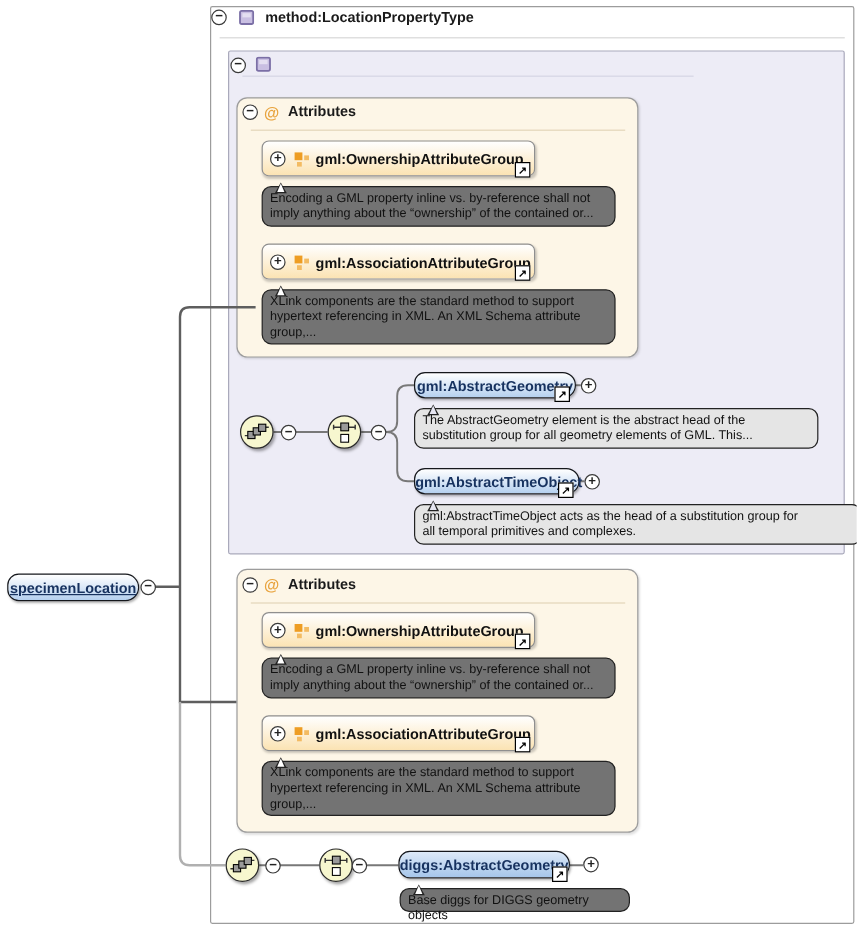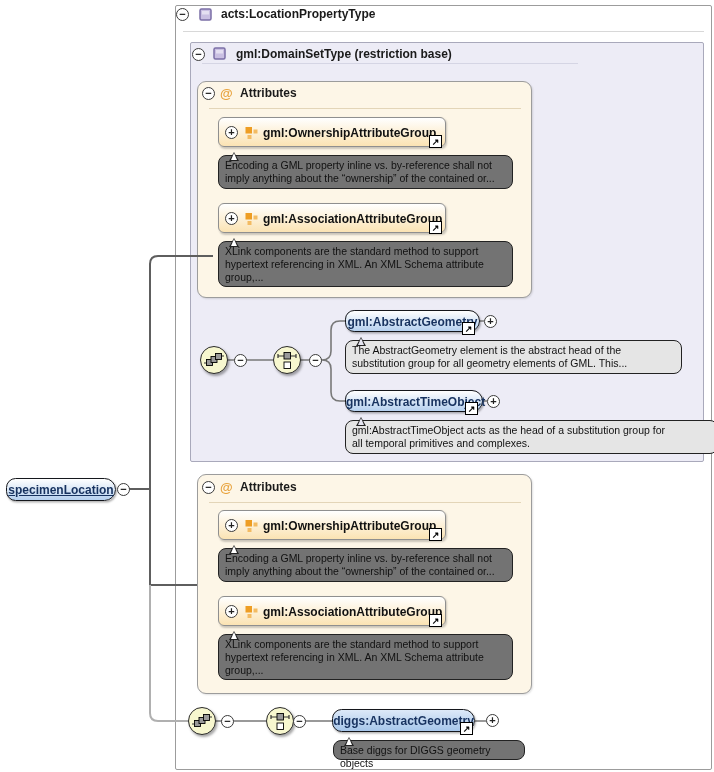--- a/index.html
+++ b/index.html
@@ -59,32 +59,31 @@
 <div id="stage">
 
   <div class="abs panel" style="left:175px;top:5px;width:537px;height:765px;"></div>
   <div class="abs toggle" style="left:176px;top:8px;">−</div>
   <div class="abs" style="left:199px;top:8px;z-index:5;">
     <svg width="13" height="13">
         <rect x="1" y="1" width="11" height="11" rx="1.5" fill="#c9bfe2" stroke="#7b6fa6" stroke-width="1.5"></rect>
         <rect x="3" y="3" width="7" height="3.5" fill="rgba(255,255,255,0.5)"></rect>
       </svg>
   </div>
-  <div class="abs hdr-label" style="left:221px;top:7px;">acts:LocationPropertyType</div>
+  <div class="abs hdr-label" style="left:221px;top:7px;">method:LocationPropertyType</div>
   <div class="abs sep" style="left:183px;top:31px;width:521px;background:#d8d8d8;"></div>
 
   <div class="abs panel-lav" style="left:190px;top:42px;width:514px;height:420px;"></div>
   <div class="abs toggle" style="left:192px;top:48px;">−</div>
   <div class="abs" style="left:213px;top:47px;z-index:5;">
     <svg width="13" height="13">
         <rect x="1" y="1" width="11" height="11" rx="1.5" fill="#c9bfe2" stroke="#7b6fa6" stroke-width="1.5"></rect>
         <rect x="3" y="3" width="7" height="3.5" fill="rgba(255,255,255,0.5)"></rect>
       </svg>
   </div>
-  <div class="abs hdr-label" style="left:236px;top:47px;">gml:DomainSetType (restriction base)</div>
   <div class="abs sep" style="left:202px;top:63px;width:376px;background:#d5d5e4;"></div>
 
   <div class="abs section" style="left:197px;top:81px;width:335px;height:217px;"></div>
   <div class="abs toggle" style="left:202px;top:87px;">−</div>
   <div class="abs at" style="left:220px;top:87px;">@</div>
   <div class="abs hdr-label" style="left:240px;top:86px;">Attributes</div>
   <div class="abs sep" style="left:209px;top:108px;width:312px;background:#e3d5b8;"></div>
 
   <div class="abs grp" style="left:218px;top:117px;">
     <div class="abs toggle" style="left:6px;top:8px;">+</div>

